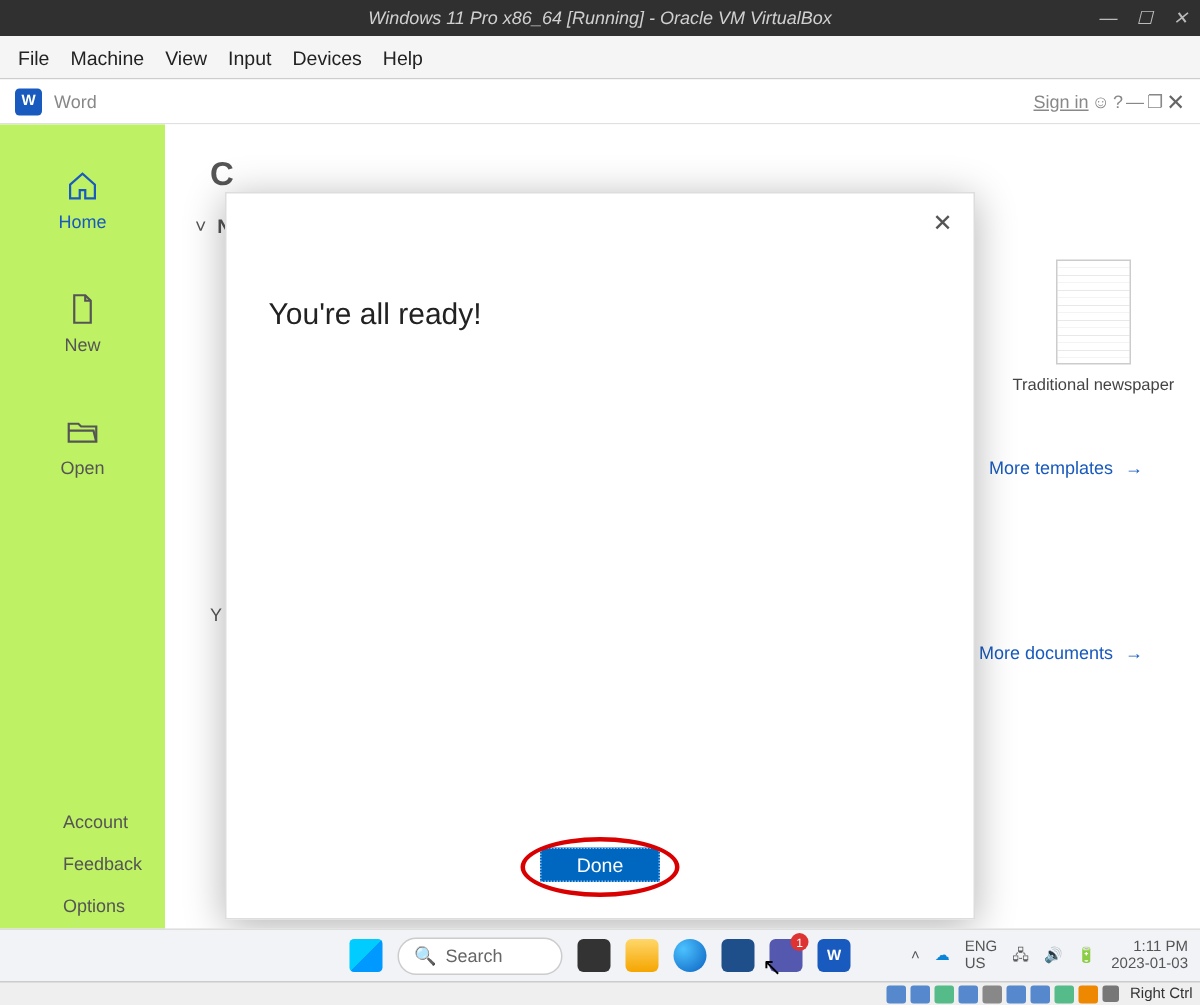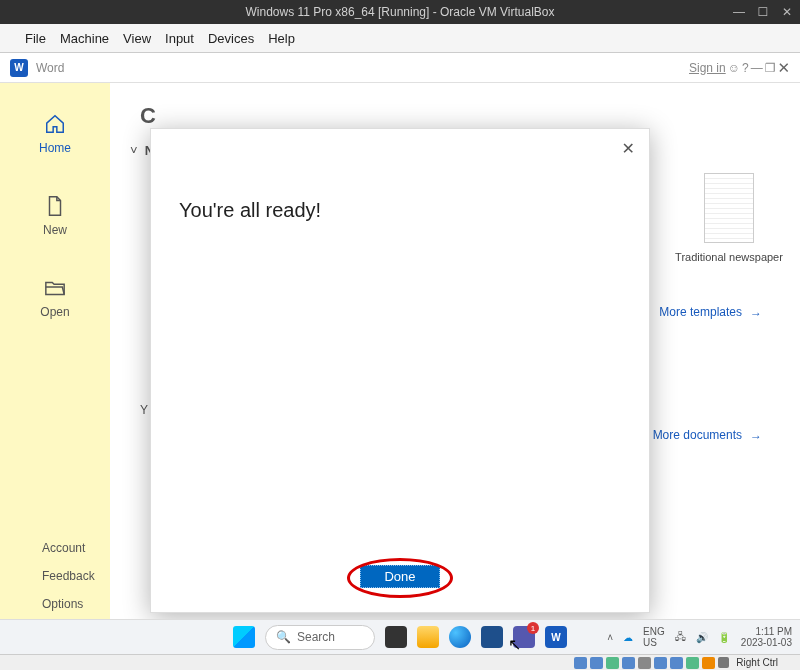--- a/index.html
+++ b/index.html
@@ -1,37 +1,37 @@
 <!DOCTYPE html>
 <html><head>
 <meta charset="utf-8">
 <style>
   * { box-sizing: border-box; margin: 0; padding: 0; }
   body { width:800px; height:670px; font-family: "Segoe UI", Arial, sans-serif; font-size:12px; background:#fff; overflow:hidden; position:relative; }
 
   
-  .vb-titlebar { height:24px; background:#303030; color:#d0d0d0; display:flex; align-items:center; justify-content:center; position:relative; font-size:12px; }
+  .vb-titlebar { height:24px; background:#303030; color:#d0d0d0; display:flex; align-items:center; justify-content:center; position:relative; font-size:12px;font-style:italic; }
   .vb-titlebar .ctrls { position:absolute; right:6px; top:0; height:24px; display:flex; align-items:center; gap:10px; color:#bbb; }
   .vb-titlebar .ctrls span { width:14px; text-align:center; }
 
   
-  .vb-menu { height:29px; background:#f5f5f5; border-bottom:1px solid #ccc; display:flex; align-items:center; gap:14px; padding:0 25px; font-size:13px; color:#222; }
+  .vb-menu { height:29px; background:#f5f5f5; border-bottom:1px solid #ccc; display:flex; align-items:center; gap:14px; padding:0 12px; font-size:13px; color:#222; }
 
   
   .word-window { position:relative; height:617px; background:#f3f2f1; }
 
   .word-header { height:30px; background:#fff; display:flex; align-items:center; padding:0 10px; border-bottom:1px solid #e0e0e0; }
   .word-logo { width:18px; height:18px; background:#185abd; border-radius:3px; color:#fff; display:flex; align-items:center; justify-content:center; font-size:10px; font-weight:bold; margin-right:8px; }
   .word-header .title { color:#888; font-size:12px; }
   .word-header .spacer { flex:1; }
   .word-header .hdr-right { display:flex; align-items:center; gap:2px; color:#888; font-size:12px; }
   .word-header .hdr-right .x { font-size:15px; color:#666; }
 
   .word-body { display:flex; height:calc(100% - 30px - 35px); background:#fff; }
-  .sidebar { width:110px; background:#fef9c3; display:flex; flex-direction:column; padding-top:30px; }
+  .sidebar { width:110px; background:#bef264; display:flex; flex-direction:column; padding-top:30px; }
   .sb-item { display:flex; flex-direction:column; align-items:center; gap:6px; margin-bottom:40px; color:#555; font-size:12px; }
   .sb-item.active { color:#185abd; }
   .sb-icon { width:22px; height:22px; }
   .sb-bottom { margin-top:auto; padding:0 0 10px 26px; }
   .sb-bottom div { color:#555; font-size:12px; margin:14px 16px; }
 
   .main { flex:1; position:relative; padding:20px 25px; background:#fff; }
   .chevron { position:absolute; left:20px; top:60px; font-size:13px; color:#555; }
   .main .stubtext { position:absolute; left:30px; color:#555;}
   .main .tpl-thumb { position:absolute; right:40px; top:90px; width:62px; display:flex; flex-direction:column; align-items:center;}
@@ -53,21 +53,21 @@
   .taskbar { position:absolute; bottom:16px; left:0; right:0; height:35px; background:#f1f3f6; border-top:1px solid #ddd; display:flex; align-items:center; padding:0 8px; }
   .tb-center { position:absolute; left:50%; transform:translateX(-50%); display:flex; align-items:center; gap:10px; }
   .tb-icon { width:22px; height:22px; border-radius:4px; display:flex; align-items:center; justify-content:center; font-size:14px;}
   .start { background:linear-gradient(135deg,#0cf 0 50%,#09f 50%); width:22px; height:22px; border-radius:3px;}
   .search-pill { width:110px; height:25px; border:1px solid #ccc; border-radius:13px; display:flex; align-items:center; padding:0 10px; gap:6px; background:#fff; font-size:12px; color:#666;}
   .tb-right { margin-left:auto; display:flex; align-items:center; gap:10px; color:#555; font-size:10px; }
   .tb-right .lang { text-align:left; line-height:1.1;}
   .tb-right .clock { text-align:right; line-height:1.1;}
 
   
-  .vb-status { position:absolute; bottom:0; left:0; right:0; height:16px; background:#efefef; border-top:1px solid #ccc; display:flex; align-items:center; justify-content:flex-end; gap:3px; padding:0 22px; font-size:10px; }
+  .vb-status { position:absolute; bottom:0; left:0; right:0; height:16px; background:#efefef; border-top:1px solid #ccc; display:flex; align-items:center; justify-content:flex-end; gap:3px; padding:0 5px; font-size:10px; }
   .vb-status .mini { width:13px; height:12px; background:#5b8; border-radius:2px; }
   .vb-status .mini.b{background:#58c;} .vb-status .mini.o{background:#e80;} .vb-status .mini.g{background:#888;}
   .vb-status .rc { color:#333; margin-left:4px;}
   .vb-status .rcicon { width:11px;height:11px;background:#777;border-radius:2px;}
 
   .cursor { position:absolute; left:508px; top:582px; font-size:16px; color:#000; pointer-events:none;}
 
   svg { display:block; }
 </style>
 </head>

